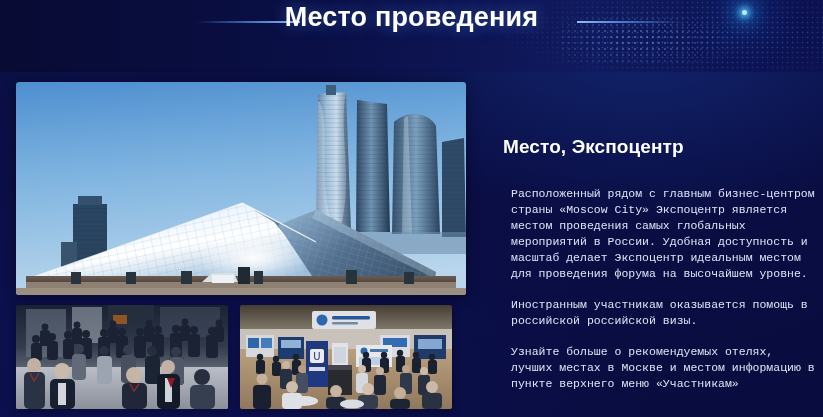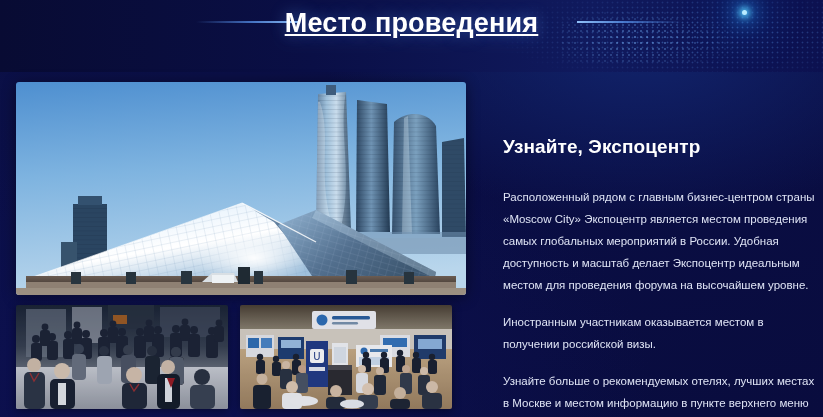--- a/index.html
+++ b/index.html
@@ -79,29 +79,28 @@
   }
   .rule-right {
     left: 577px;
     width: 104px;
     background: linear-gradient(270deg, rgba(60,120,220,0) 0%, rgba(90,150,240,0.75) 55%, rgba(150,200,255,0.95) 100%);
   }
 
   
   .page-title {
     position: absolute;
-    left: 0; top: 8px;
+    left: 0; top: 2px;
     width: 823px;
     text-align: center;
     font-size: 27px;
     font-weight: bold;
     color: #ffffff;
     letter-spacing: 0.2px;
     text-shadow: 0 0 16px rgba(90,160,255,0.45);
-    text-decoration: underline;
   }
 
   
   .hero-photo {
     position: absolute;
     left: 16px; top: 82px;
     width: 450px; height: 213px;
     border-radius: 3px;
     overflow: hidden;
     box-shadow: 0 2px 14px rgba(0,0,0,0.45);
@@ -126,23 +125,24 @@
   }
   .venue-heading {
     font-size: 19px;
     font-weight: bold;
     color: #ffffff;
     letter-spacing: 0.1px;
     margin: 0 0 28px 0;
   }
   .venue-para {
     font-size: 11.5px;
-    line-height: 22px;
+    line-height: 16px;
     color: #dfe4f5;
-    margin: 0 0 15px 0;
+    margin: 0 0 15px 8px;
+    font-family: Liberation Mono, monospace;
   }
   .venue-para:last-child { margin-bottom: 0; }
 </style>
 </head>
 <body>
 
 <div class="page">
 
   <div class="bg-base"></div>
   <div class="header-band"></div>
@@ -476,19 +476,19 @@
           <rect x="182" y="88" width="20" height="16" rx="4" fill="#2d3644"></rect>
       </g>
 
       <ellipse cx="64" cy="96" rx="14" ry="5" fill="#f2f4f6"></ellipse>
       <ellipse cx="112" cy="99" rx="12" ry="4.5" fill="#eceff2"></ellipse>
       <rect x="0" y="0" width="212" height="104" fill="#0b1038" opacity="0.08"></rect>
     </svg>
   </div>
 
   <div class="text-col">
-    <h2 class="venue-heading">Узнайте, Экспоцентр</h2>
+    <h2 class="venue-heading">Место, Экспоцентр</h2>
     <p class="venue-para">Расположенный рядом с главным бизнес-центром страны «Moscow City» Экспоцентр является местом проведения самых глобальных мероприятий в России. Удобная доступность и масштаб делает Экспоцентр идеальным местом для проведения форума на высочайшем уровне.</p>
-    <p class="venue-para">Иностранным участникам оказывается местом в получении российской визы.</p>
+    <p class="venue-para">Иностранным участникам оказывается помощь в российской российской визы.</p>
     <p class="venue-para">Узнайте больше о рекомендуемых отелях, лучших местах в Москве и местом информацию в пункте верхнего меню «Участникам»</p>
   </div>
 
 </div>
 
 </body></html>

